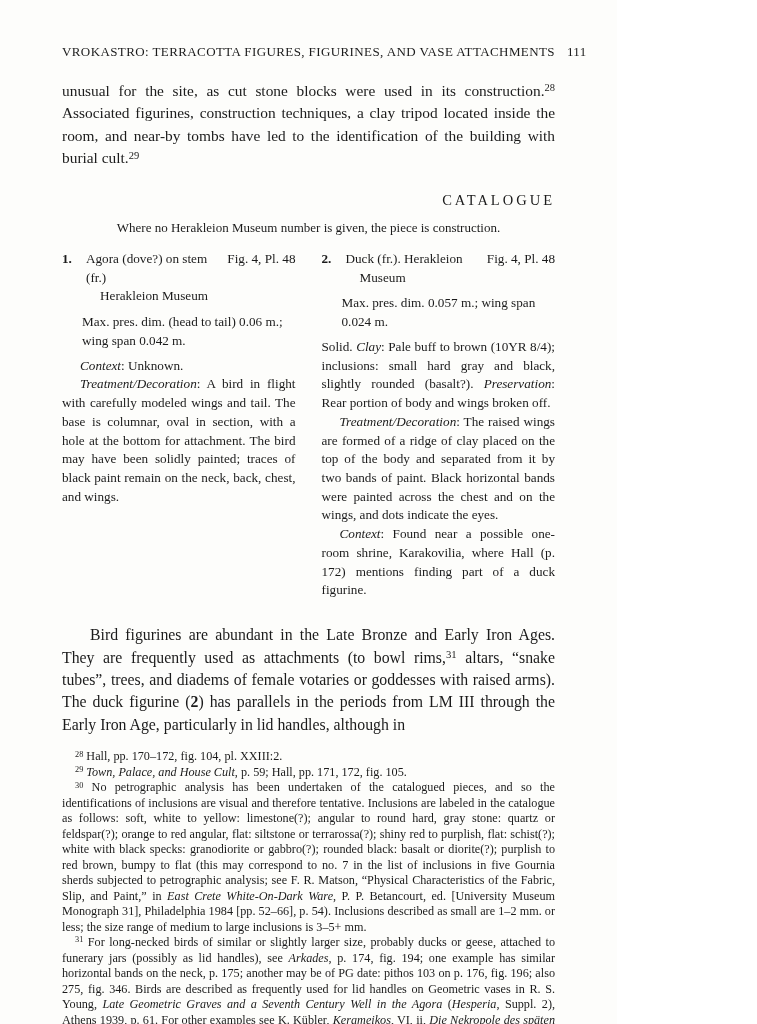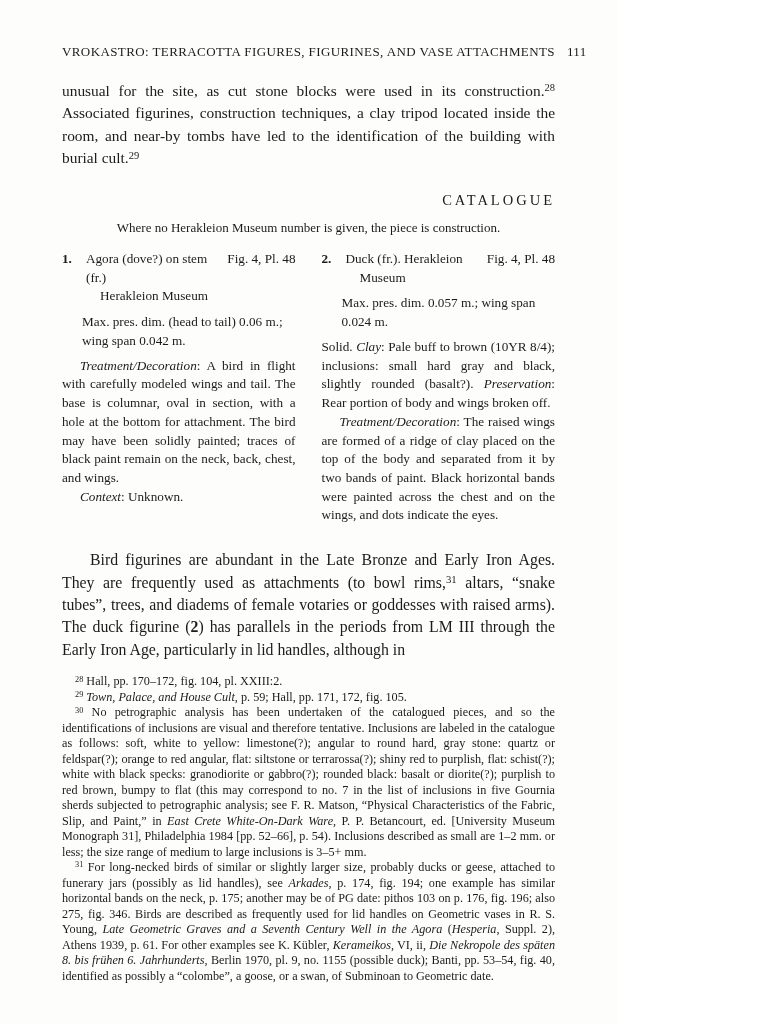--- a/index.html
+++ b/index.html
@@ -139,34 +139,35 @@
   <div class="entries">
 
     <div class="col">
       <div class="entry-head">
         <span class="entry-num">1.</span>
         <span class="entry-title">Agora (dove?) on stem (fr.)</span>
         <span class="entry-fig">Fig. 4, Pl. 48</span>
       </div>
       <div class="entry-museum">Herakleion Museum</div>
       <div class="entry-dims">Max. pres. dim. (head to tail) 0.06 m.; wing span 0.042 m.</div>
+      <div class="entry-par ind"><i>Context</i>: Unknown.</div>
       <div class="entry-par ind"><i>Treatment/Decoration</i>: A bird in flight with carefully modeled wings and tail. The base is columnar, oval in section, with a hole at the bottom for attachment. The bird may have been solidly painted; traces of black paint remain on the neck, back, chest, and wings.</div>
-      <div class="entry-par ind"><i>Context</i>: Unknown.</div>
     </div>
 
     <div class="col">
       <div class="entry-head">
         <span class="entry-num">2.</span>
         <span class="entry-title">Duck (fr.). Herakleion</span>
         <span class="entry-fig">Fig. 4, Pl. 48</span>
       </div>
       <div class="entry-museum">Museum</div>
       <div class="entry-dims">Max. pres. dim. 0.057 m.; wing span 0.024 m.</div>
       <div class="entry-par">Solid. <i>Clay</i>: Pale buff to brown (10YR 8/4); inclusions: small hard gray and black, slightly rounded (basalt?). <i>Preservation</i>: Rear portion of body and wings broken off.</div>
       <div class="entry-par ind"><i>Treatment/Decoration</i>: The raised wings are formed of a ridge of clay placed on the top of the body and separated from it by two bands of paint. Black horizontal bands were painted across the chest and on the wings, and dots indicate the eyes.</div>
+      <div class="entry-par ind"><i>Context</i>: Found near a possible one-room shrine, Karakovilia, where Hall (p. 172) mentions finding part of a duck figurine.</div>
     </div>
 
   </div>
 
   <div class="discussion">Bird figurines are abundant in the Late Bronze and Early Iron Ages. They are frequently used as attachments (to bowl rims,<sup>31</sup> altars, “snake tubes”, trees, and diadems of female votaries or goddesses with raised arms). The duck figurine (<b>2</b>) has parallels in the periods from LM III through the Early Iron Age, particularly in lid handles, although in</div>
 
   <div class="footnotes">
     <div class="footnote"><sup>28</sup> Hall, pp. 170–172, fig. 104, pl. XXIII:2.</div>
     <div class="footnote"><sup>29</sup> <i>Town, Palace, and House Cult</i>, p. 59; Hall, pp. 171, 172, fig. 105.</div>
     <div class="footnote"><sup>30</sup> No petrographic analysis has been undertaken of the catalogued pieces, and so the identifications of inclusions are visual and therefore tentative. Inclusions are labeled in the catalogue as follows: soft, white to yellow: limestone(?); angular to round hard, gray stone: quartz or feldspar(?); orange to red angular, flat: siltstone or terrarossa(?); shiny red to purplish, flat: schist(?); white with black specks: granodiorite or gabbro(?); rounded black: basalt or diorite(?); purplish to red brown, bumpy to flat (this may correspond to no. 7 in the list of inclusions in five Gournia sherds subjected to petrographic analysis; see F. R. Matson, “Physical Characteristics of the Fabric, Slip, and Paint,” in <i>East Crete White-On-Dark Ware</i>, P. P. Betancourt, ed. [University Museum Monograph 31], Philadelphia 1984 [pp. 52–66], p. 54). Inclusions described as small are 1–2 mm. or less; the size range of medium to large inclusions is 3–5+ mm.</div>

